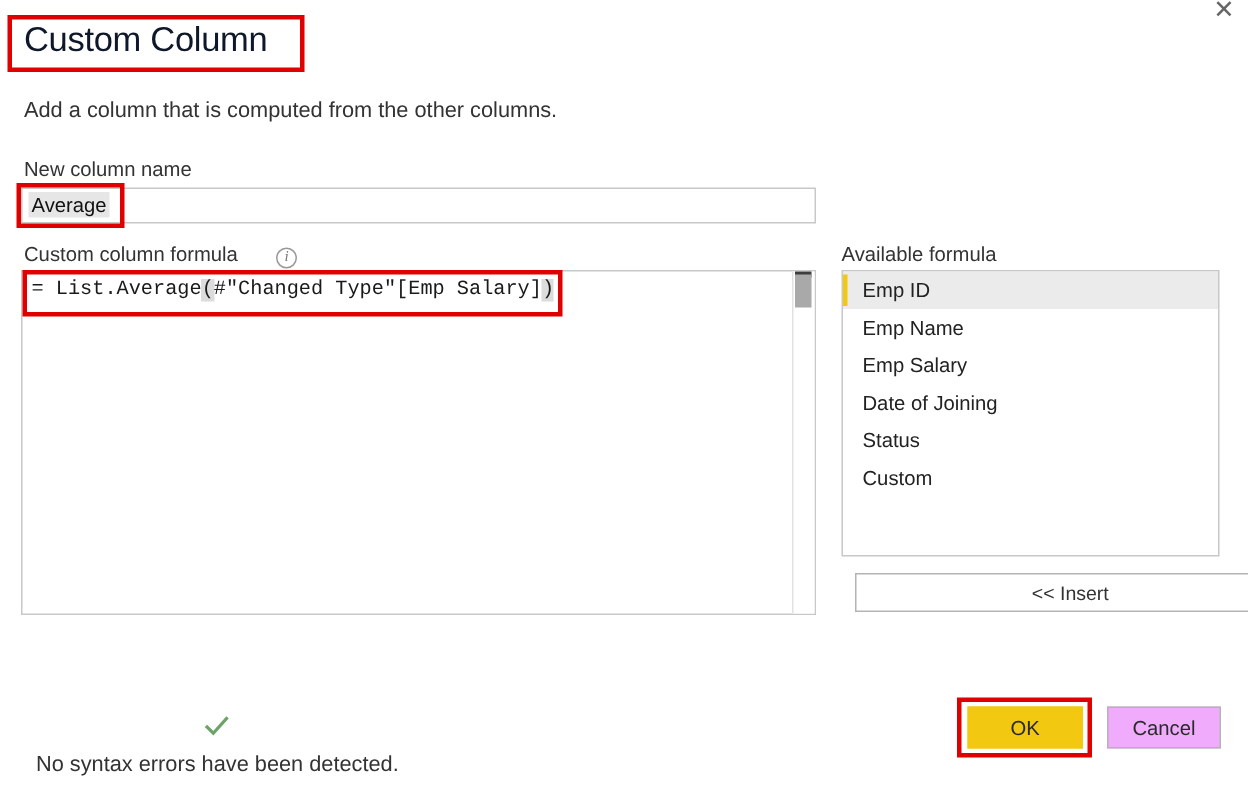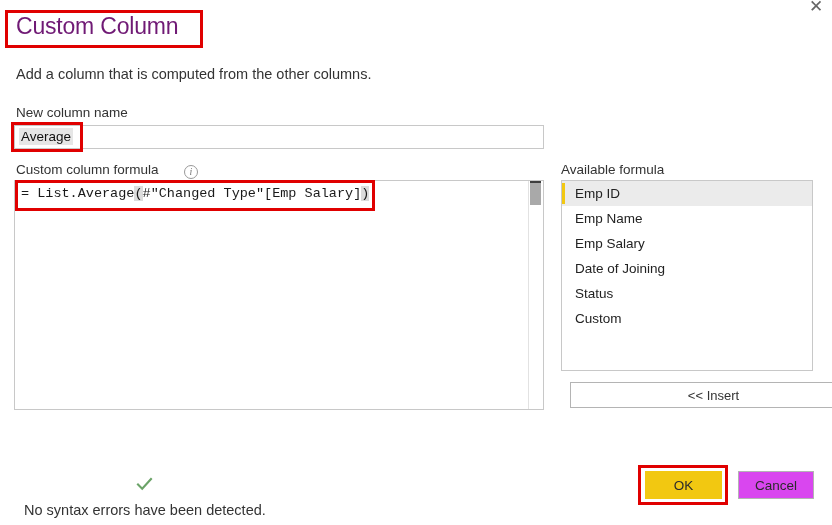--- a/index.html
+++ b/index.html
@@ -39,21 +39,21 @@
     overflow: hidden;
   }
 
   
   .title {
     position: absolute;
     left: 16px;
     top: 13px;
     font-size: 23px;
     font-weight: 400;
-    color: #701a75;
+    color: #0f172a;
     letter-spacing: -0.2px;
     white-space: nowrap;
   }
   .title-box {
     position: absolute;
     left: 5px;
     top: 10px;
     width: 198px;
     height: 38px;
     border: 3px solid #e00000;
@@ -313,21 +313,21 @@
     border: 3px solid #e00000;
     box-sizing: border-box;
     pointer-events: none;
   }
   .cancel-btn {
     position: absolute;
     left: 738px;
     top: 471px;
     width: 76px;
     height: 28px;
-    background: #d946ef;
+    background: #f0abfc;
     border: 1px solid #b4b4b4;
     box-sizing: border-box;
     font-family: "Liberation Sans", sans-serif;
     font-size: 13.5px;
     color: #2b2b2b;
     cursor: pointer;
     display: flex;
     align-items: center;
     justify-content: center;
   }

